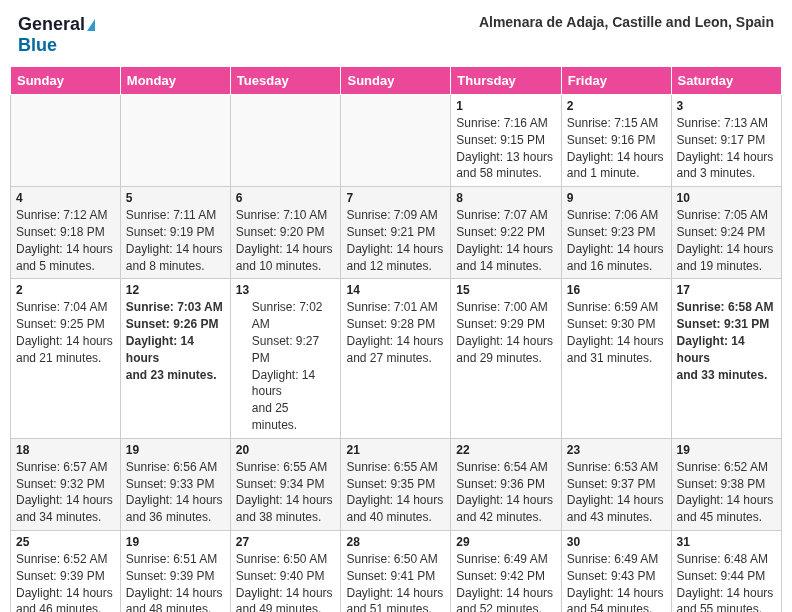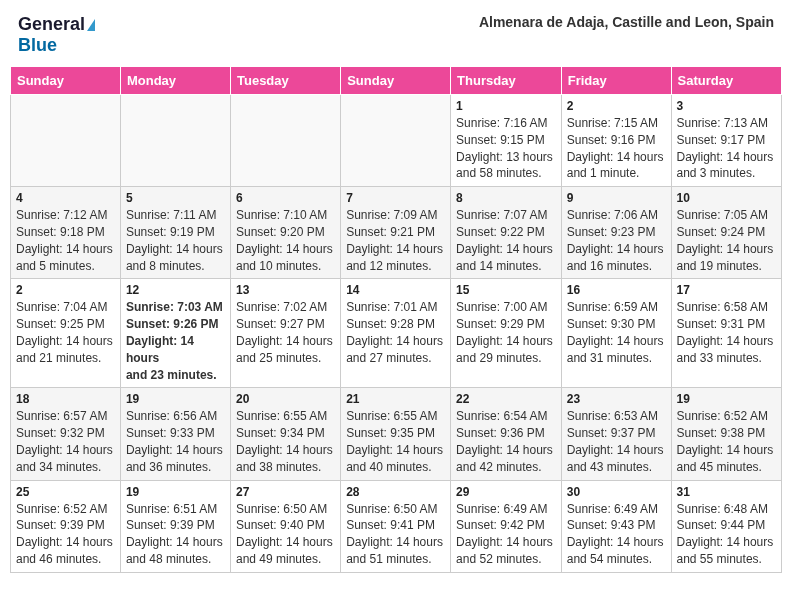--- a/index.html
+++ b/index.html
@@ -222,21 +222,21 @@
         </td>
         <td>
           <span class="day-number">12</span>
           <div class="day-info" style="white-space: pre-line; font-weight: bold;">Sunrise: 7:03 AM
 Sunset: 9:26 PM
 Daylight: 14 hours
 and 23 minutes.</div>
         </td>
         <td>
           <span class="day-number">13</span>
-          <div class="day-info" style="white-space: pre-line;">Sunrise: 7:02 AM
+          <div class="day-info" style="white-space: pre-line; margin-left: 16px;">Sunrise: 7:02 AM
 Sunset: 9:27 PM
 Daylight: 14 hours
 and 25 minutes.</div>
         </td>
         <td>
           <span class="day-number">14</span>
           <div class="day-info" style="white-space: pre-line;">Sunrise: 7:01 AM
 Sunset: 9:28 PM
 Daylight: 14 hours
 and 27 minutes.</div>
@@ -250,21 +250,21 @@
         </td>
         <td>
           <span class="day-number">16</span>
           <div class="day-info" style="white-space: pre-line;">Sunrise: 6:59 AM
 Sunset: 9:30 PM
 Daylight: 14 hours
 and 31 minutes.</div>
         </td>
         <td>
           <span class="day-number">17</span>
-          <div class="day-info" style="white-space: pre-line;">Sunrise: 6:58 AM
+          <div class="day-info" style="white-space: pre-line; font-weight: bold;">Sunrise: 6:58 AM
 Sunset: 9:31 PM
 Daylight: 14 hours
 and 33 minutes.</div>
         </td>
       </tr>
       <tr>
         <td>
           <span class="day-number">18</span>
           <div class="day-info" style="white-space: pre-line;">Sunrise: 6:57 AM
 Sunset: 9:32 PM

